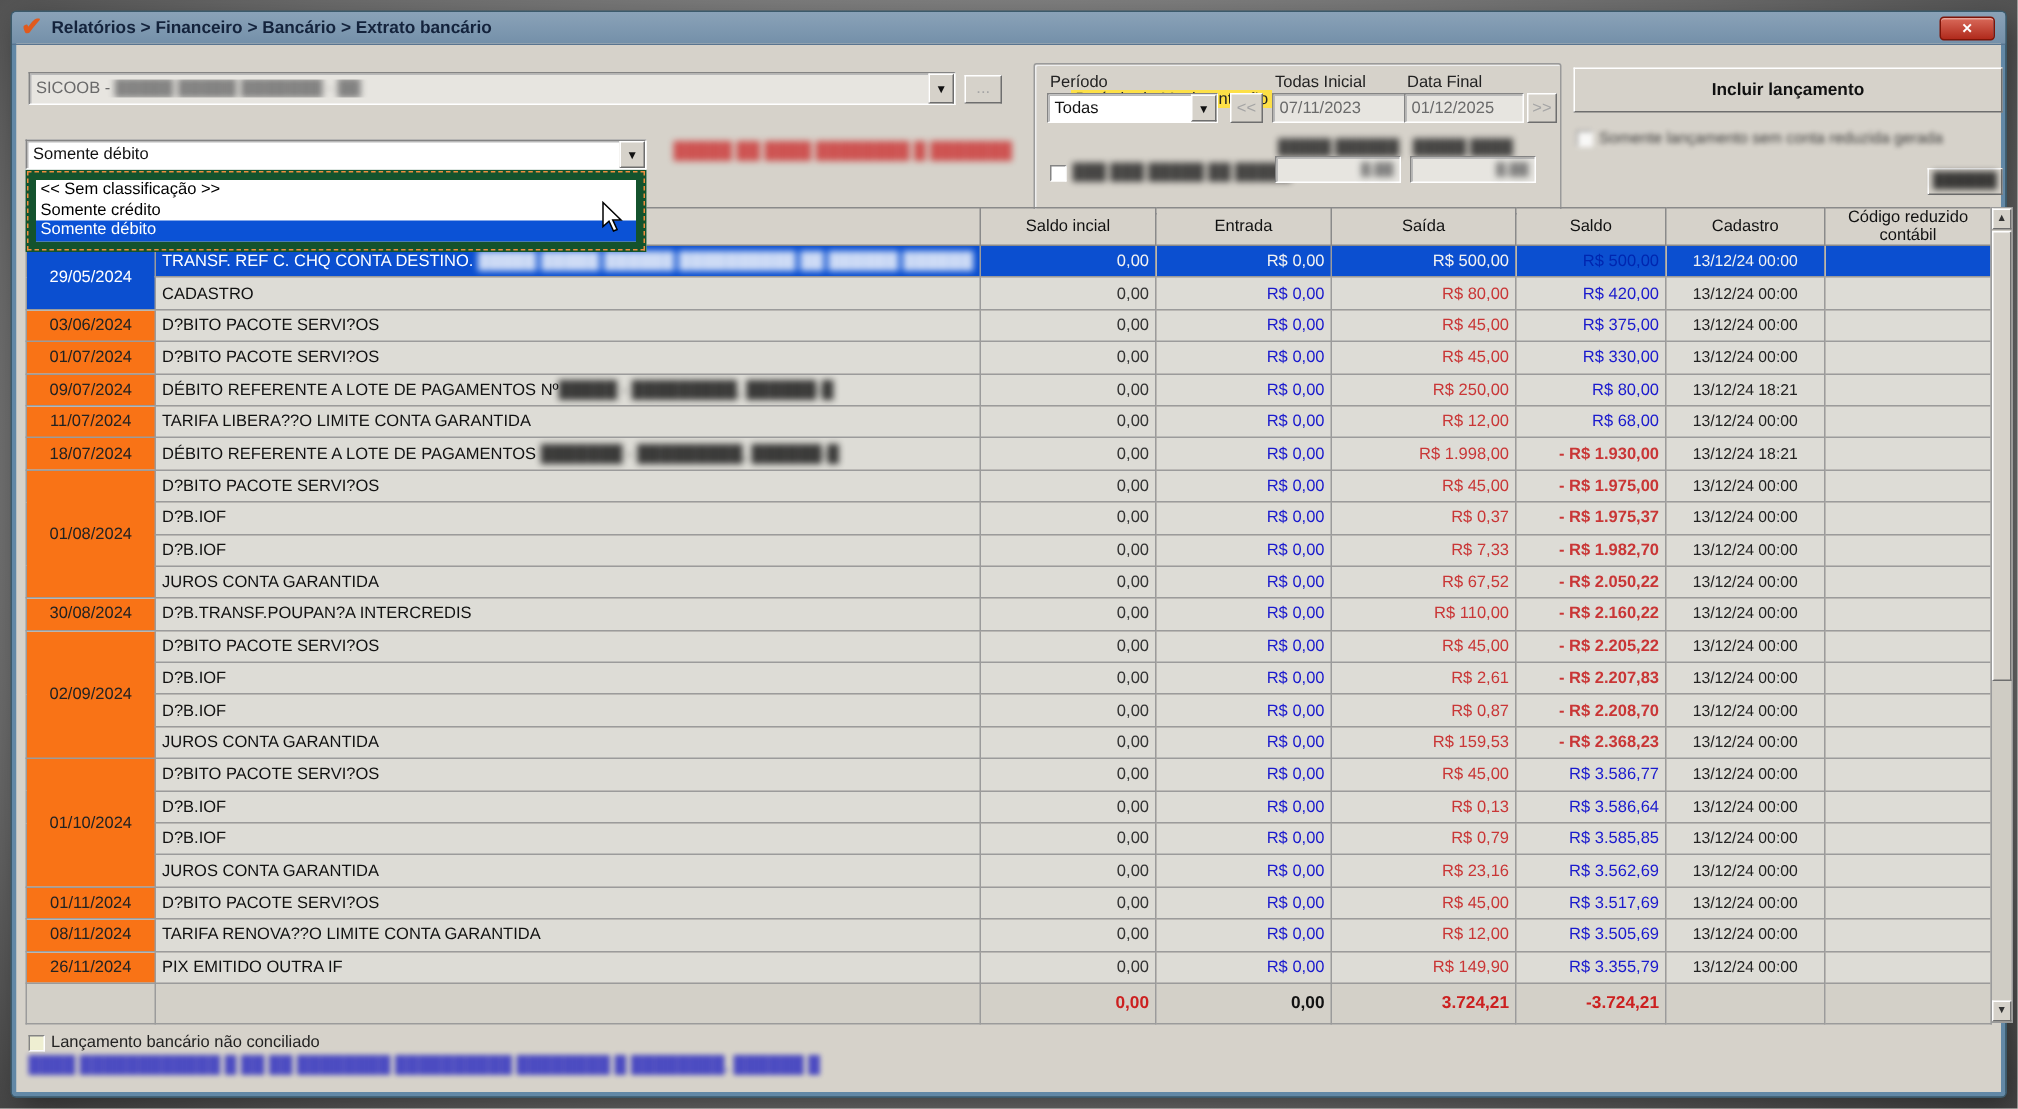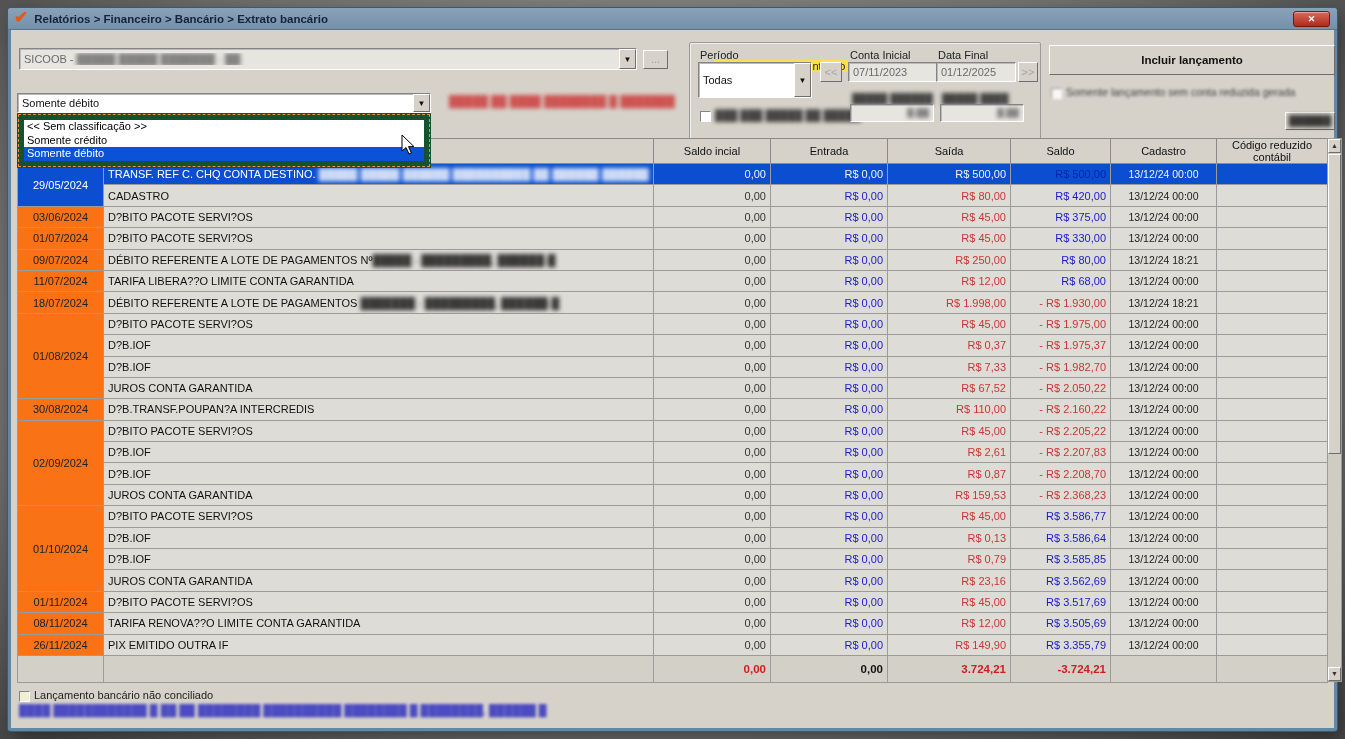--- a/index.html
+++ b/index.html
@@ -78,21 +78,21 @@
     height:25px; background:#d6d2ca; font-size:11px; font-weight:normal; color:#111;
     text-align:center; line-height:12px; border-color:#8a8a8a;
   }
   .grid tbody td { height:21.4px; background:#dddcd6; font-size:11px; padding:0 4px; color:#111; }
   .grid .c-date { text-align:center; color:#222; background:#f97316; }
   .grid .c-num { text-align:right; }
   .grid .c-si { color:#333; }
   .grid .c-ent { color:#1a1acd; }
   .grid .c-sai { color:#c93636; }
   .grid .c-sal.pos { color:#1a1acd; }
-  .grid .c-sal.neg { color:#c93636; }
+  .grid .c-sal.neg { color:#c93636;font-weight:bold; }
   .grid .c-cad { text-align:center; font-size:10.5px; color:#222; padding:0 2px; }
   .grid tr.sel td { background:#0b4fd0; color:#fff; }
   .grid tr.sel .c-ent, .grid tr.sel .c-sai, .grid tr.sel .c-si, .grid tr.sel .c-cad { color:#f2f2f2; }
   .grid tr.sel .c-sal.pos { color:#0026b0; }
   .grid tfoot td { height:27px; background:#d3d0c8; font-weight:bold; font-size:11.5px; padding:0 4px; }
   .grid tfoot .t-red { color:#cc2020; text-align:right; }
   .grid tfoot .t-blk { color:#111; text-align:right; }
 
   
   .vscroll { position:absolute; left:1316px; top:130px; width:15px; height:544px; background:#cfccc4; border:1px solid #9b9b9b; }
@@ -135,26 +135,26 @@
 
   <svg class="cursor-svg" style="left:390px; top:126px;" width="16" height="22" viewBox="0 0 16 22">
     <path d="M1,1 L1,17 L5,13.5 L8,20 L10.4,19 L7.5,12.6 L13,12.6 Z" fill="#fff" stroke="#000" stroke-width="1"></path>
   </svg>
 
   <div class="hint-red redact" style="left:438px; top:87px;">█████ ██ ████ ████████ █ ███████</div>
 
   <div class="groupbox" style="left:678px; top:34px; width:352px; height:101px;">
     <span class="legend">Período de Movimentação</span>
     <div class="lbl" style="left:10px; top:6px;">Período</div>
-    <div class="combo sunken" style="left:8px; top:19px; width:114px; height:36px;">
+    <div class="combo sunken" style="left:8px; top:19px; width:114px; height:20px;">
       <span class="txt">Todas</span>
       <span class="arrow-btn">▼</span>
     </div>
     <div class="btn dis" style="left:130px; top:19px; width:22px; height:20px; line-height:18px;">&lt;&lt;</div>
-    <div class="lbl" style="left:160px; top:6px;">Conta Inicial</div>
+    <div class="lbl" style="left:160px; top:6px;">Todas Inicial</div>
     <div class="combo sunken disabled-field" style="left:158px; top:19px; width:94px; height:20px;">
       <span class="txt">07/11/2023</span>
     </div>
     <div class="lbl" style="left:248px; top:6px;">Data Final</div>
     <div class="combo sunken disabled-field" style="left:246px; top:19px; width:80px; height:20px;">
       <span class="txt">01/12/2025</span>
     </div>
     <div class="btn dis" style="left:328px; top:19px; width:20px; height:20px; line-height:18px;">&gt;&gt;</div>
 
     <div class="cb-row" style="left:10px; top:66px;">

